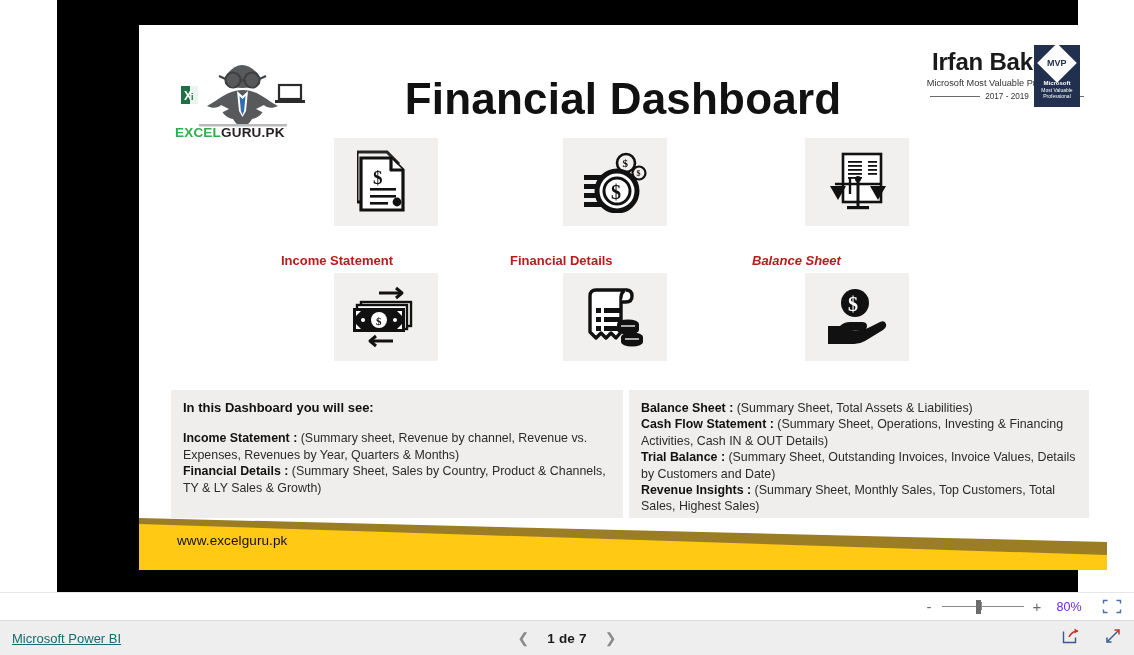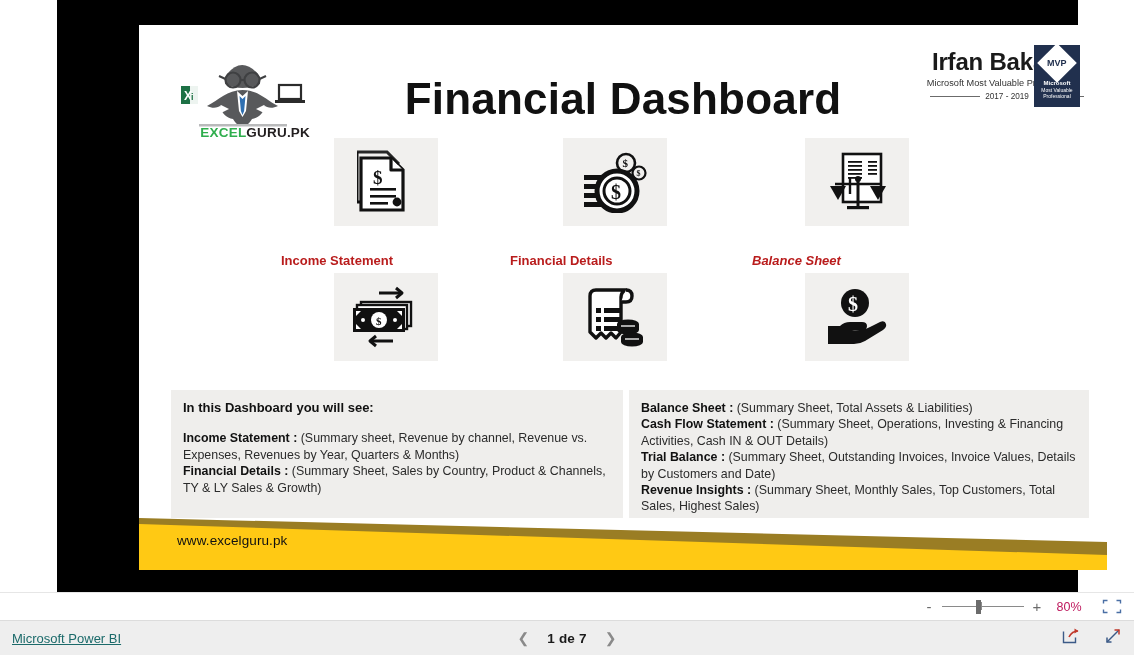--- a/index.html
+++ b/index.html
@@ -30,21 +30,21 @@
   }
 
   
   .eg-logo {
     position: absolute; left: 36px; top: 25px;
     width: 135px; height: 95px;
   }
   .eg-logo svg { display:block; }
   .eg-wordmark {
     position: absolute; left: 36px; top: 100px;
-    width: 135px; text-align: right;
+    width: 135px; text-align: left;
     font-size: 13.5px; font-weight: bold; letter-spacing: .2px;
     white-space: nowrap;
   }
   .eg-wordmark .g { color: #2fae4d; }
   .eg-wordmark .b { color: #231f20; }
 
   .title {
     position: absolute; left: 0; top: 49px; width: 968px;
     text-align: center;
     font-size: 44px; font-weight: bold; color: #111111;
@@ -139,21 +139,21 @@
   }
   .zb-track {
     position: relative; width: 82px; height: 14px; margin: 0 4px;
     display:flex; align-items:center;
   }
   .zb-track .line { position:absolute; left:0; right:0; top:6px; height:1px; background:#8a8a8a; }
   .zb-track .tick { position:absolute; left:48%; top:2px; width:1px; height:8px; background:#8a8a8a; }
   .zb-track .thumb {
     position:absolute; left:41%; top:0px; width:5px; height:14px; background:#6b6b6b;
   }
-  .zb-pct { font-size: 12.5px; color:#be185d; width: 46px; text-align:center; }
+  .zb-pct { font-size: 12.5px; color:#6d28d9; width: 46px; text-align:center; }
   .zb-fit {
     width: 20px; height: 15px; margin-left: 10px; position: relative;
   }
 
   .statusbar {
     position: absolute; left: 0; top: 620px;
     width: 1134px; height: 35px;
     background: #eeeeee;
     border-top: 1px solid #dcdcdc;
     display: flex; align-items: center;

